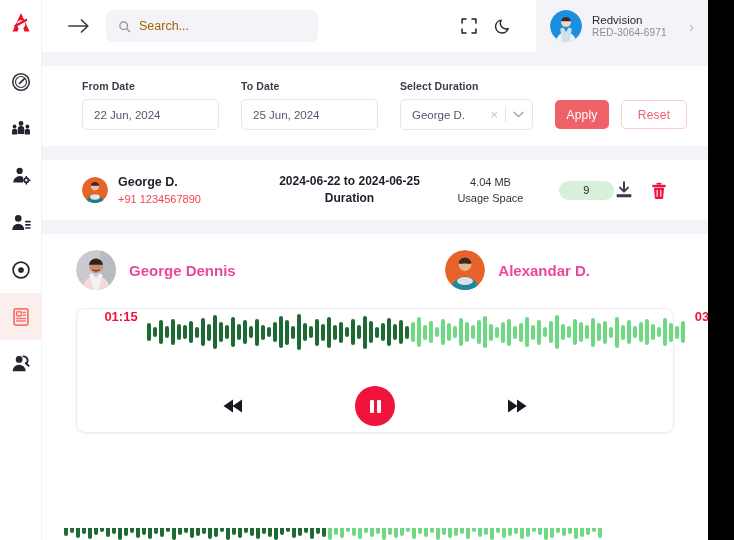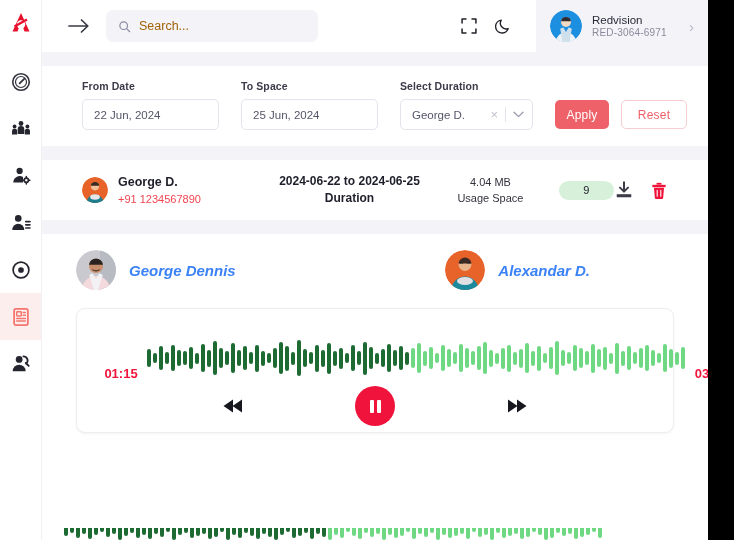--- a/index.html
+++ b/index.html
@@ -160,33 +160,33 @@
   .player-card {
     background: #ffffff; margin: 0 22px;
     padding: 16px 0 0 0;
   }
   .speakers {
     display: flex; align-items: center;
     padding: 0 12px 0 12px;
   }
   .speaker { display: flex; align-items: center; gap: 13px; }
   .speaker.right { margin-left: auto; margin-right: 84px; }
-  .speaker-name { font-size: 15px; font-weight: bold; color: #3b82f6; font-style: italic; }
+  .speaker-name { font-size: 15px; font-weight: bold; color: #ec4899; }
 
   .wave-panel {
     margin: 18px 12px 0 12px;
     height: 125px;
     background: #ffffff;
     border: 1px solid #eeeef2;
     border-radius: 9px;
     box-shadow: 0 1px 3px rgba(20,20,40,.05);
     position: relative;
   }
   .wave-row {
-    display: flex; align-items: flex-end;
+    display: flex; align-items: flex-start;
     height: 72px; padding: 0 18px;
   }
   .time {
     font-size: 13px; font-weight: bold; color: #f0143c;
     width: 52px; text-align: center; flex: 0 0 auto;
   }
   .wave {
     flex: 1; height: 46px; display: flex; align-items: center;
     gap: 2px; justify-content: center; cursor: pointer;
   }
@@ -347,21 +347,21 @@
 
     <section class="filter-card">
       <div>
         <div class="field-label">From Date</div>
         <div class="text-input">
           <span>22 Jun, 2024</span>
         </div>
       </div>
 
       <div>
-        <div class="field-label">To Space</div>
+        <div class="field-label">To Date</div>
         <div class="text-input">
           <span>25 Jun, 2024</span>
         </div>
       </div>
 
       <div>
         <div class="field-label">Select Duration</div>
         <div class="select-input">
           <span class="select-value">George D.</span>
           <span class="sel-x">×</span>

